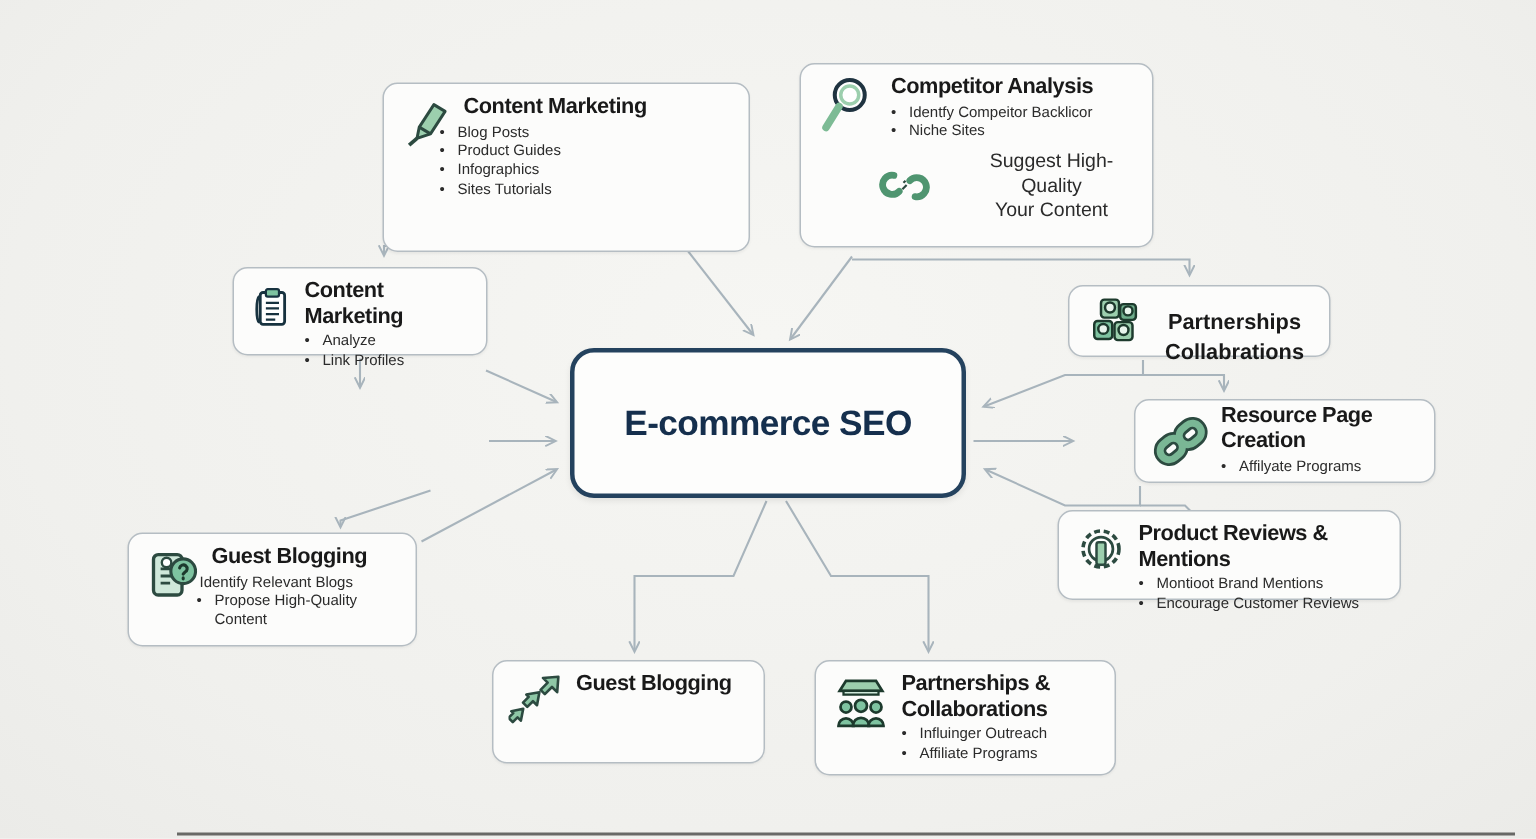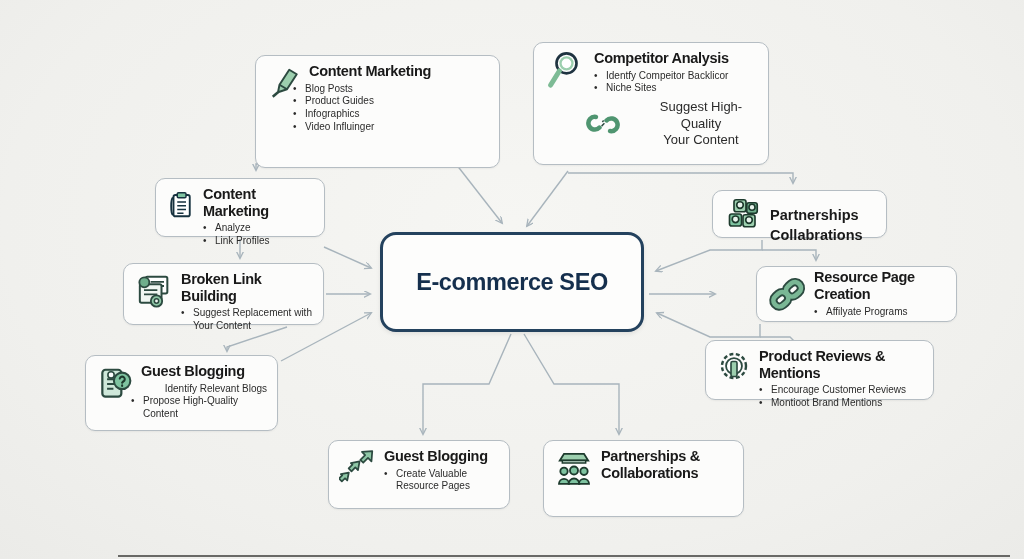--- a/index.html
+++ b/index.html
@@ -12,25 +12,25 @@
   svg.connectors { position:absolute; left:0; top:0; z-index:1; }
   .node {
     position:absolute; z-index:2; box-sizing:border-box;
     background:#fcfcfb; border:1.5px solid #b5bdc3; border-radius:10px;
     box-shadow:0 1px 2px rgba(0,0,0,0.05);
     display:flex; align-items:flex-start; gap:7px; padding:7px 10px;
   }
   .node .icon { flex:none; line-height:0; }
   .node .txt { min-width:0; }
   .title { font-weight:bold; font-size:14.5px; color:#191919; letter-spacing:-0.3px; line-height:1.15; }
-  .title-lines { font-weight:bold; font-size:14.5px; color:#191919; text-align:left; line-height:1.35;margin-top:24px; }
+  .title-lines { font-weight:bold; font-size:14.5px; color:#191919; text-align:center; line-height:1.35;margin-top:24px; }
   .bullets { margin-top:3px; font-size:10px; color:#2b2b2b; line-height:1.28; }
   .bullet { position:relative; padding-left:12px; }
   .bullet::before { content:"•"; position:absolute; left:0; top:0; }
-  .bullet.no-dot { padding-left:2px;text-align:right; }
+  .bullet.no-dot { padding-left:2px; }
   .bullet.no-dot::before { content:""; }
   .center-node {
     position:absolute; z-index:2; box-sizing:border-box;
     background:#fdfdfc; border:3.5px solid #24425e; border-radius:16px;
     box-shadow:0 2px 4px rgba(0,0,0,0.08);
     display:flex; flex-direction:column; align-items:center; justify-content:center;
     font-weight:bold; font-size:23.5px; color:#152f4d; letter-spacing:-0.4px; line-height:1.28;gap:24px;
   }
   .sub-row { display:flex; align-items:center; gap:24px; margin:4px 0 0 42px; }
   .sub-text { font-size:13px; color:#2b2b2b; text-align:center; line-height:1.25; }
@@ -80,21 +80,21 @@
           <path d="M8 19.5 L4.5 22.5" fill="none" stroke-width="1.7"></path>
         </g>
       </svg>
     </span>
     <div class="txt">
       <div class="title">Content Marketing</div>
       <div class="bullets" style="margin-left:-16px;">
         <div class="bullet">Blog Posts</div>
         <div class="bullet">Product Guides</div>
         <div class="bullet">Infographics</div>
-        <div class="bullet">Video Influinger</div>
+        <div class="bullet">Sites Tutorials</div>
       </div>
     </div>
   </div>
 
   <div class="node" style="left:533px; top:42px; width:236px; height:123px; display:block;">
     <div style="display:flex; gap:10px; align-items:flex-start;">
       <span class="icon">
         <svg viewBox="0 0 24 24" width="40" height="40">
           <circle cx="13.5" cy="8" r="6" fill="#ffffff" stroke="#1f3340" stroke-width="1.6"></circle>
           <circle cx="13.5" cy="8" r="3.6" fill="none" stroke="#9ccfae" stroke-width="1.4"></circle>
@@ -137,39 +137,20 @@
     </span>
     <div class="txt">
       <div class="title">Content Marketing</div>
       <div class="bullets">
         <div class="bullet">Analyze</div>
         <div class="bullet">Link Profiles</div>
       </div>
     </div>
   </div>
 
-  <div class="node" style="left:123px; top:263px; width:201px; height:62px;">
-    <span class="icon">
-      <svg viewBox="0 0 24 24" width="40" height="40">
-        <rect x="7" y="3.5" width="13" height="10" rx="1" fill="#ffffff" stroke="#2c4a40" stroke-width="1.2"></rect>
-        <path d="M10 6.5 h8 M10 9 h8" stroke="#2c4a40" stroke-width="1.1"></path>
-        <rect x="3.5" y="8" width="13" height="11" rx="1" fill="#f0f7f2" stroke="#2c4a40" stroke-width="1.2"></rect>
-        <path d="M6 11.5 h8 M6 14 h8" stroke="#2c4a40" stroke-width="1.1"></path>
-        <circle cx="6.2" cy="6.8" r="3" fill="#6fae8c" stroke="#2c4a40" stroke-width="1.1"></circle>
-        <circle cx="13.5" cy="18" r="3.4" fill="#8ec7a6" stroke="#2c4a40" stroke-width="1.1"></circle>
-        <circle cx="13.5" cy="18" r="1.3" fill="#f0f7f2" stroke="#2c4a40" stroke-width="0.9"></circle>
-      </svg>
-    </span>
-    <div class="txt">
-      <div class="title">Broken Link Building</div>
-      <div class="bullets">
-        <div class="bullet">Suggest Replacement with Your Content</div>
-      </div>
-    </div>
-  </div>
 
   <div class="node" style="left:85px; top:355px; width:193px; height:76px;">
     <span class="icon">
       <svg viewBox="0 0 24 24" width="38" height="42">
         <rect x="4" y="3" width="12" height="17" rx="2" fill="#cfe8da" stroke="#2c4a40" stroke-width="1.4"></rect>
         <path d="M7 9 h6 M7 12 h6 M7 15 h4" stroke="#2c4a40" stroke-width="1.2"></path>
         <circle cx="9.5" cy="6.3" r="2" fill="#ffffff" stroke="#2c4a40" stroke-width="1"></circle>
         <circle cx="16.5" cy="10" r="5.2" fill="#7ec3a0" stroke="#2c4a40" stroke-width="1.3"></circle>
         <path d="M15 8.6 a1.6 1.6 0 1 1 2.2 1.8 l-0.7 0.8 M16.5 12.8 v0.4" fill="none" stroke="#1d3a2d" stroke-width="1.3" stroke-linecap="round"></path>
       </svg>
@@ -229,58 +210,59 @@
     <span class="icon">
       <svg viewBox="0 0 24 24" width="36" height="42">
         <circle cx="12" cy="10" r="8" fill="none" stroke="#2c4a40" stroke-width="1.6" stroke-dasharray="2.6 1.7"></circle>
         <circle cx="12" cy="10" r="5.3" fill="#ffffff" stroke="#2c4a40" stroke-width="1.2"></circle>
         <rect x="10" y="7" width="4" height="10" rx="1" fill="#9ccfae" stroke="#2c4a40" stroke-width="1.1"></rect>
       </svg>
     </span>
     <div class="txt">
       <div class="title">Product Reviews &amp; Mentions</div>
       <div class="bullets">
+        <div class="bullet">Montioot Brand Mentions</div>
         <div class="bullet">Encourage Customer Reviews</div>
-        <div class="bullet">Montioot Brand Mentions</div>
       </div>
     </div>
   </div>
 
   <div class="node" style="left:328px; top:440px; width:182px; height:69px;">
     <span class="icon">
       <svg viewBox="0 0 24 24" width="38" height="38">
         <g fill="#8ec7a6" stroke="#2c4a40" stroke-width="1.1" stroke-linejoin="round">
           <path d="M14.5 2.5 l6.5 -0.5 -0.5 6.5 -2.2 -2.2 -3 3 -1.8 -1.8 3 -3 z"></path>
           <path d="M7.5 9.5 l5.5 -1 -1 5.5 -1.7 -1.7 -2.4 2.4 -1.8 -1.8 2.4 -2.4 z"></path>
           <path d="M1.2 16.5 l5 -1 -1 5 -1.4 -1.4 -2 2 -1.8 -1.8 2 -2 z"></path>
         </g>
       </svg>
     </span>
     <div class="txt">
       <div class="title">Guest Blogging</div>
-      <div class="bullets" style="width:118px;">
-        <div class="bullet">Create Valuable Resource Pages</div>
-      </div>
     </div>
   </div>
 
   <div class="node" style="left:543px; top:440px; width:201px; height:77px;">
     <span class="icon">
       <svg viewBox="0 0 24 24" width="40" height="40">
         <path d="M3.5 7.5 L6 3.5 h12 l2.5 4 z" fill="#9ccfae" stroke="#1d3a2d" stroke-width="1.1"></path>
         <path d="M5 7.5 h14 v1.5 h-14 z" fill="#cfe8da" stroke="#1d3a2d" stroke-width="0.9"></path>
         <g fill="#7ec3a0" stroke="#1d3a2d" stroke-width="1.1">
           <circle cx="6" cy="14" r="2.2"></circle>
             <path d="M3 21.5 a3 3 0 0 1 6 0 z"></path>
           <circle cx="12" cy="13.5" r="2.4"></circle>
             <path d="M8.8 21.5 a3.2 3.2 0 0 1 6.4 0 z"></path>
           <circle cx="18" cy="14" r="2.2"></circle>
             <path d="M15 21.5 a3 3 0 0 1 6 0 z"></path>
         </g>
       </svg>
     </span>
     <div class="txt">
       <div class="title">Partnerships &amp; Collaborations</div>
+      <div class="bullets">
+        <div class="bullet">Influinger Outreach</div>
+        <div class="bullet">Affiliate Programs</div>
+      </div>
     </div>
   </div>
 
   <div class="bottom-edge"></div>
 </div>
 
 </body></html>

